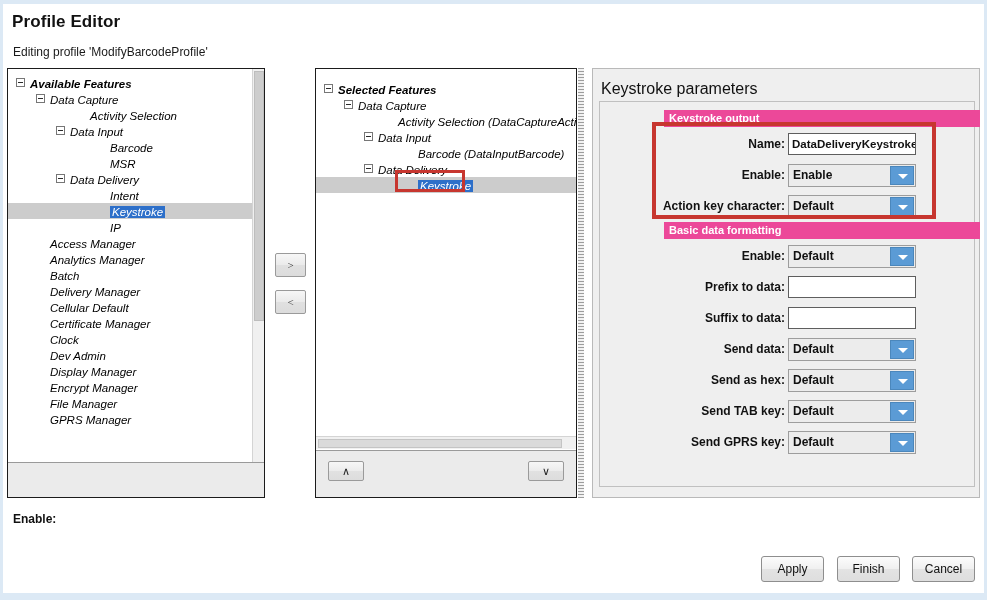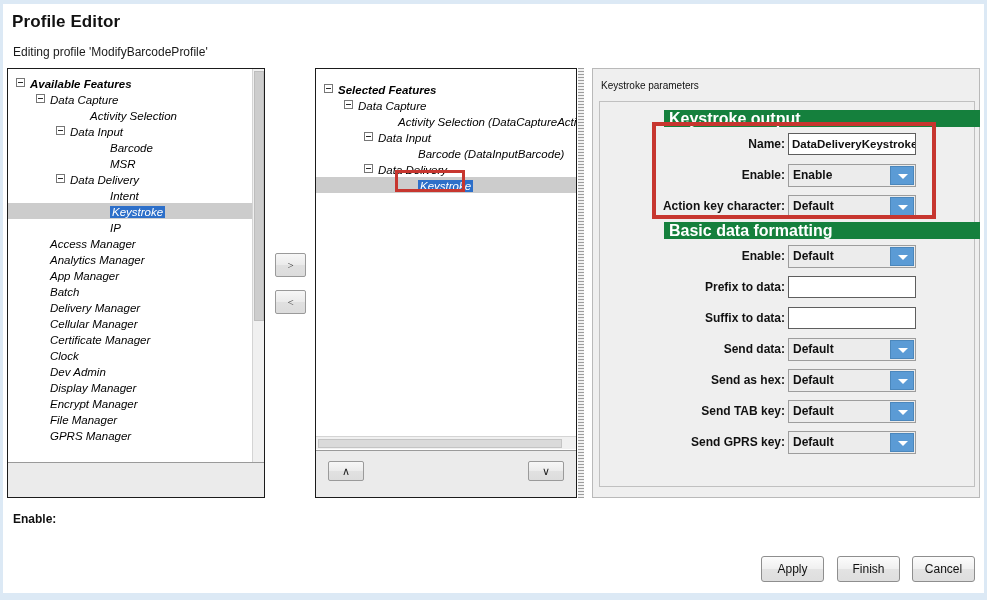--- a/index.html
+++ b/index.html
@@ -129,29 +129,29 @@
     position:absolute; left:395px; top:170px; width:70px; height:22px;
     border:3px solid #c7362f; pointer-events:none;
   }
 
   
   .panel-right {
     position:absolute; left:592px; top:68px; width:388px; height:430px;
     background:#efefef; border:1px solid #b9b9b9;
   }
   .rp-title {
-    position:absolute; left:8px; top:11px; font-size:10px; color:#111;
+    position:absolute; left:8px; top:11px; font-size:16px; color:#111;
   }
   .groupbox {
     position:absolute; left:6px; top:32px; width:376px; height:386px;
     background:#efefef; border:1px solid #c0c0c0;
   }
   .sec-header {
-    position:absolute; height:17px; background:#15803d;
-    color:#ffffff; font-size:16px; font-weight:bold;
+    position:absolute; height:17px; background:#ec4899;
+    color:#ffffff; font-size:11px; font-weight:bold;
     line-height:17px; padding-left:5px;
     left:64px; width:316px;
   }
 
   .frow {
     position:absolute; left:0; width:376px; height:25px;font-weight:bold;
   }
   .flabel {
     position:absolute; right:191px; top:0; height:25px; line-height:25px;
     font-size:12px; color:#111; text-align:right; white-space:nowrap;
@@ -225,24 +225,23 @@
           <div class="trow" style="padding-left: 68px;"><span class="nospacer"></span><span class="tlabel">Activity Selection</span></div>
           <div class="trow" style="padding-left: 48px;"><span class="exp"></span><span class="tlabel">Data Input</span></div>
           <div class="trow" style="padding-left: 88px;"><span class="nospacer"></span><span class="tlabel">Barcode</span></div>
           <div class="trow" style="padding-left: 88px;"><span class="nospacer"></span><span class="tlabel">MSR</span></div>
           <div class="trow" style="padding-left: 48px;"><span class="exp"></span><span class="tlabel">Data Delivery</span></div>
           <div class="trow" style="padding-left: 88px;"><span class="nospacer"></span><span class="tlabel">Intent</span></div>
           <div class="trow sel-row" style="padding-left: 88px;"><span class="nospacer"></span><span class="tlabel selected">Keystroke</span></div>
           <div class="trow" style="padding-left: 88px;"><span class="nospacer"></span><span class="tlabel">IP</span></div>
           <div class="trow" style="padding-left: 28px;"><span class="nospacer"></span><span class="tlabel">Access Manager</span></div>
           <div class="trow" style="padding-left: 28px;"><span class="nospacer"></span><span class="tlabel">Analytics Manager</span></div>
-          <div class="trow" style="padding-left: 28px;"><span class="nospacer"></span><span class="tlabel">App Manager</span></div>
           <div class="trow" style="padding-left: 28px;"><span class="nospacer"></span><span class="tlabel">Batch</span></div>
           <div class="trow" style="padding-left: 28px;"><span class="nospacer"></span><span class="tlabel">Delivery Manager</span></div>
-          <div class="trow" style="padding-left: 28px;"><span class="nospacer"></span><span class="tlabel">Cellular Manager</span></div>
+          <div class="trow" style="padding-left: 28px;"><span class="nospacer"></span><span class="tlabel">Cellular Default</span></div>
           <div class="trow" style="padding-left: 28px;"><span class="nospacer"></span><span class="tlabel">Certificate Manager</span></div>
           <div class="trow" style="padding-left: 28px;"><span class="nospacer"></span><span class="tlabel">Clock</span></div>
           <div class="trow" style="padding-left: 28px;"><span class="nospacer"></span><span class="tlabel">Dev Admin</span></div>
           <div class="trow" style="padding-left: 28px;"><span class="nospacer"></span><span class="tlabel">Display Manager</span></div>
           <div class="trow" style="padding-left: 28px;"><span class="nospacer"></span><span class="tlabel">Encrypt Manager</span></div>
           <div class="trow" style="padding-left: 28px;"><span class="nospacer"></span><span class="tlabel">File Manager</span></div>
           <div class="trow" style="padding-left: 28px;"><span class="nospacer"></span><span class="tlabel">GPRS Manager</span></div>
         </div>
     </div>
     <div class="vscroll">

